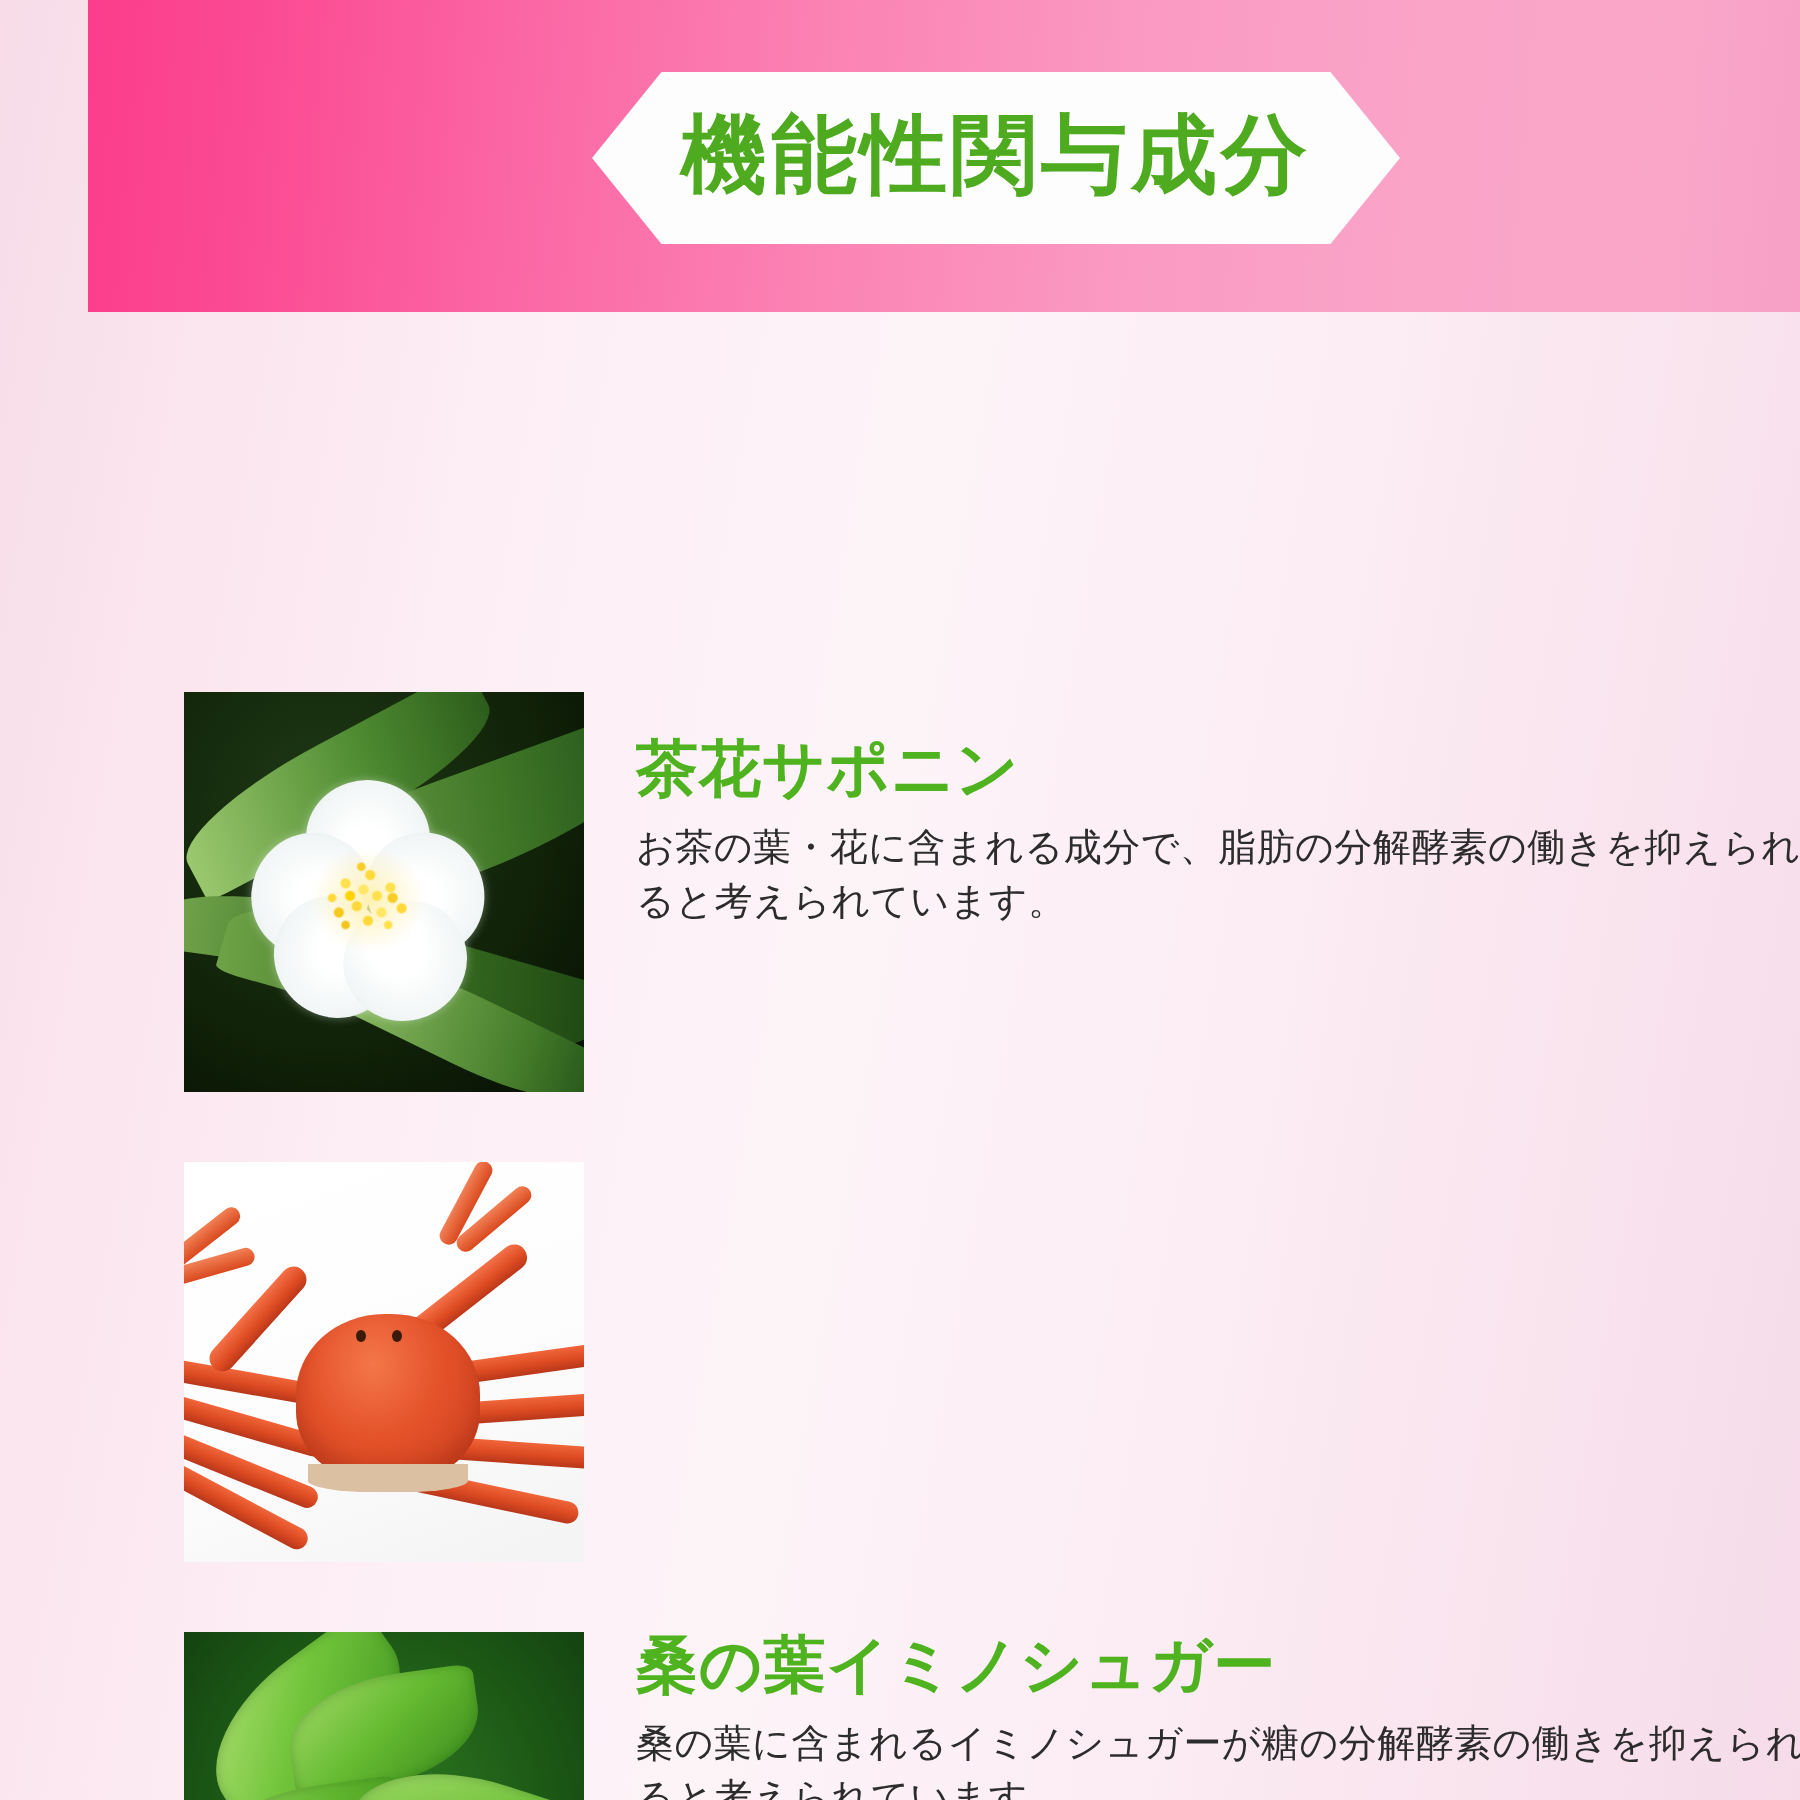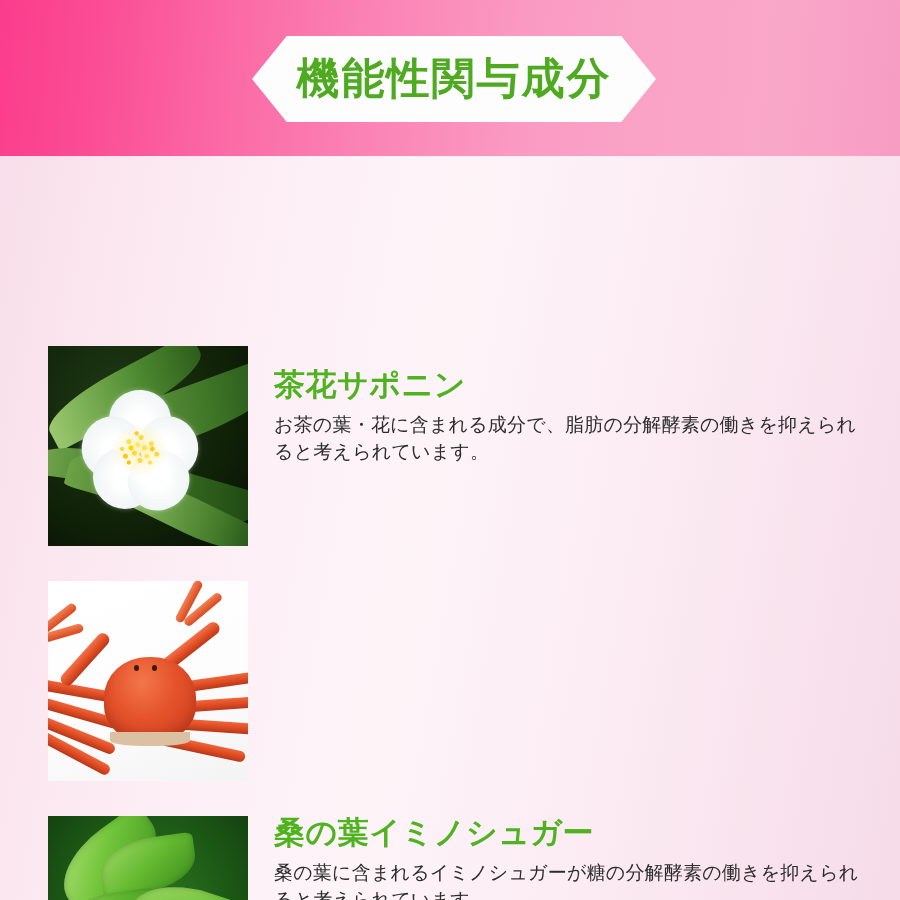--- a/index.html
+++ b/index.html
@@ -22,20 +22,21 @@
     background:
       linear-gradient(100deg,
         #f7dce8 0%,
         #fbe6ef 14%,
         #fdf0f6 32%,
         #fdf4f8 48%,
         #fcedf4 66%,
         #f9e4ee 84%,
         #f6dbe9 100%);
     overflow: hidden;
+    padding-left: 44px;
   }
 
   
   .header {
     position: relative;
     width: 900px;
     height: 156px;
     background:
       linear-gradient(95deg,
         #fb3d8c 0%,

